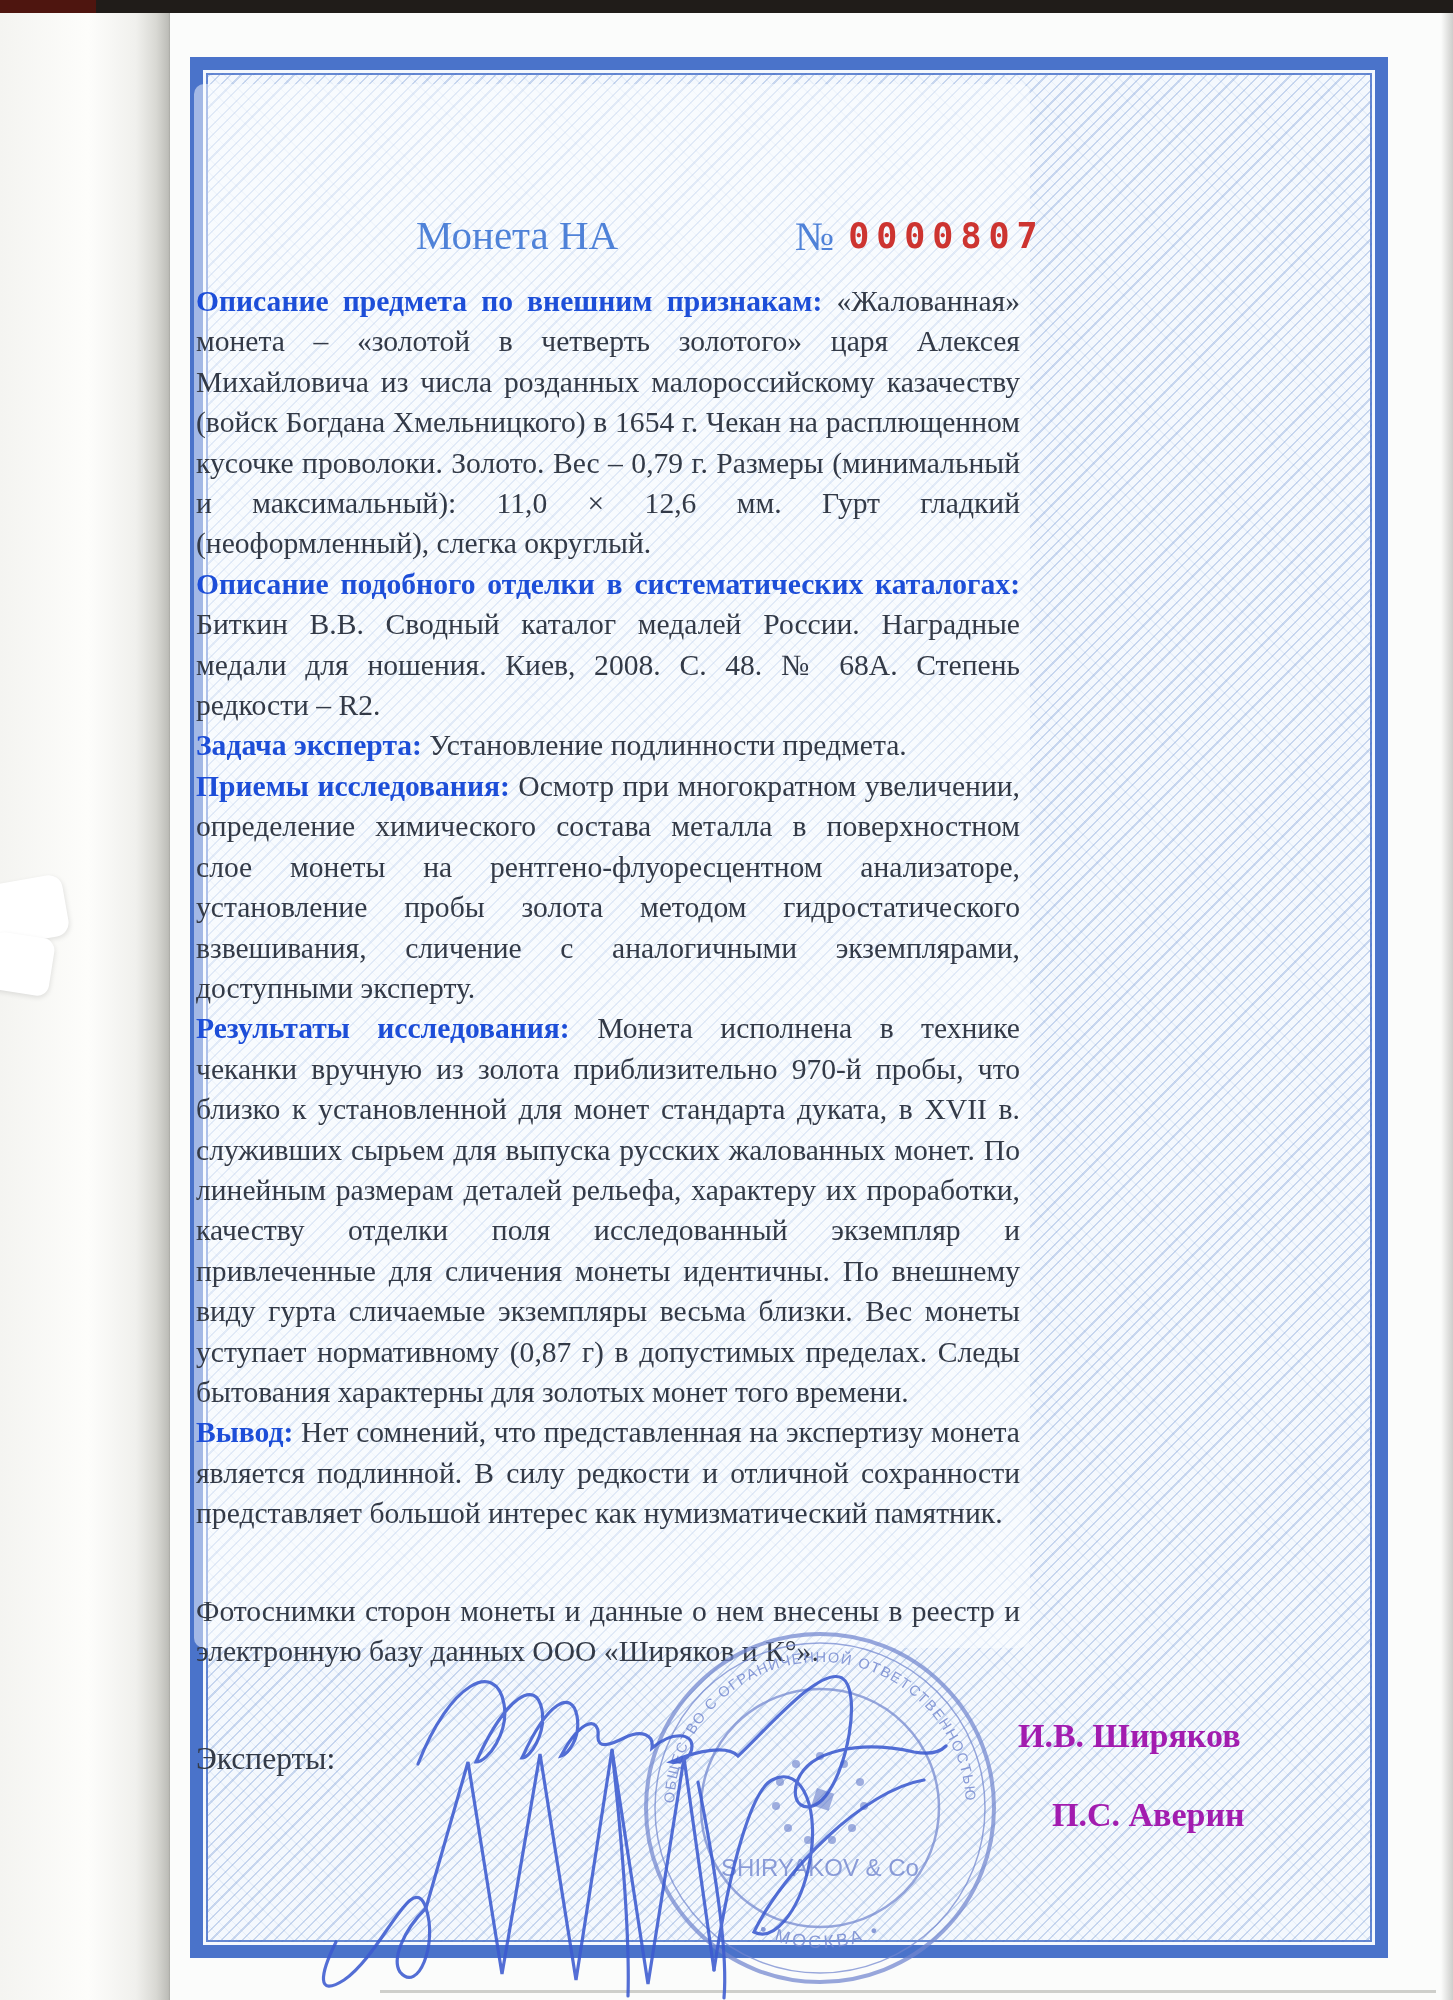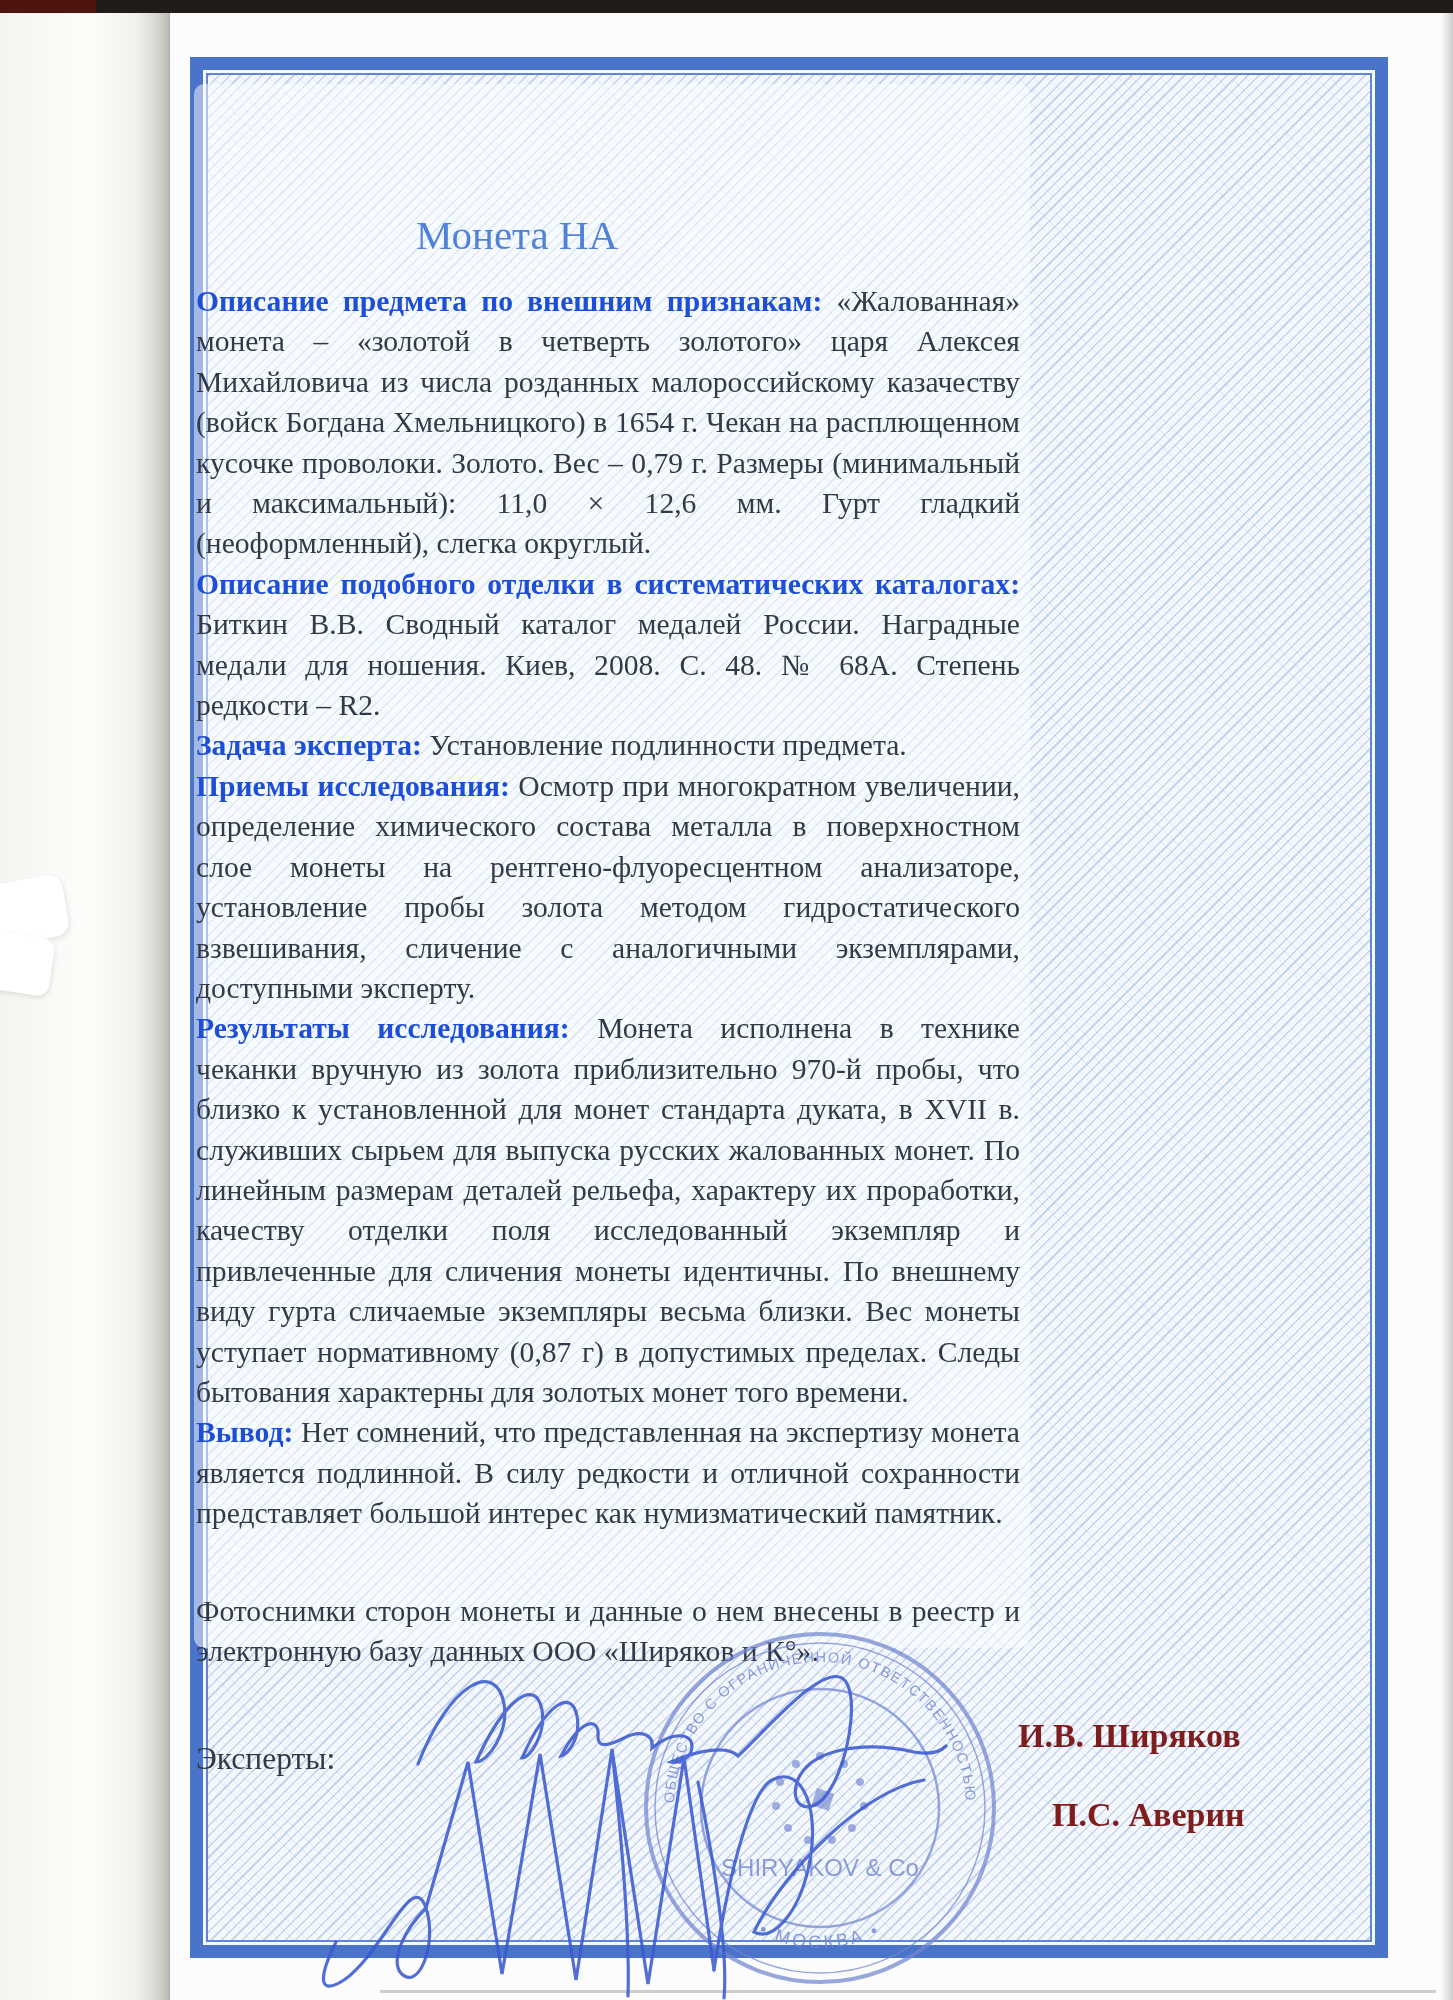--- a/index.html
+++ b/index.html
@@ -65,21 +65,21 @@
 
   .bodytext{
     position:absolute;left:196px;top:281px;width:824px;
     font-size:29.6px;line-height:40.4px;color:#333a47;text-align:justify;
   }
   .bodytext p{margin:0;}
   .bodytext p.spaced{margin-top:57px;}
   .bodytext b{color:#1d4ed8;}
 
   .experts-label{position:absolute;left:196px;top:1741px;font-size:31.5px;font-weight:normal;color:#333a47;}
-  .name{position:absolute;font-size:34px;font-weight:bold;color:#7f1d1d;white-space:nowrap;}
+  .name{position:absolute;font-size:34px;font-weight:bold;color:#a21caf;white-space:nowrap;}
   .name1{left:1018px;top:1717px;}
   .name2{left:1052px;top:1796px;}
 
   .stamp{position:absolute;left:640px;top:1628px;width:360px;height:360px;z-index:5;}
   .signatures{position:absolute;left:300px;top:1612px;width:690px;height:388px;z-index:6;}
 
   .bottom-line{position:absolute;left:380px;top:1990px;width:1056px;height:3px;background:#a9a9a4;opacity:.55;}
 </style>
 </head>
 <body>
@@ -99,20 +99,23 @@
   </div>
 
   <div class="frame">
     <div class="frame-inner"></div>
   </div>
 
   <div class="text-halo"></div>
 
 
   <div class="series">Монета НА</div>
+  <div class="numwrap">
+    <span class="numsign">№</span><span class="num">0000807</span>
+  </div>
 
   <div class="bodytext">
     <p class="para"><b>Описание предмета по внешним признакам:</b> <span>«Жалованная» монета – «золотой в четверть золотого» царя Алексея Михайловича из числа розданных малороссийскому казачеству (войск Богдана Хмельницкого) в 1654 г. Чекан на расплющенном кусочке проволоки. Золото. Вес – 0,79 г. Размеры (минимальный и максимальный): 11,0 × 12,6 мм. Гурт гладкий (неоформленный), слегка округлый.</span></p>
     <p class="para"><b>Описание подобного отделки в систематических каталогах:</b> <span>Биткин В.В. Сводный каталог медалей России. Наградные медали для ношения. Киев, 2008. С. 48. № 68А. Степень редкости – R2.</span></p>
     <p class="para"><b>Задача эксперта:</b> <span>Установление подлинности предмета.</span></p>
     <p class="para"><b>Приемы исследования:</b> <span>Осмотр при многократном увеличении, определение химического состава металла в поверхностном слое монеты на рентгено-флуоресцентном анализаторе, установление пробы золота методом гидростатического взвешивания, сличение с аналогичными экземплярами, доступными эксперту.</span></p>
     <p class="para"><b>Результаты исследования:</b> <span>Монета исполнена в технике чеканки вручную из золота приблизительно 970-й пробы, что близко к установленной для монет стандарта дуката, в XVII в. служивших сырьем для выпуска русских жалованных монет. По линейным размерам деталей рельефа, характеру их проработки, качеству отделки поля исследованный экземпляр и привлеченные для сличения монеты идентичны. По внешнему виду гурта сличаемые экземпляры весьма близки. Вес монеты уступает нормативному (0,87 г) в допустимых пределах. Следы бытования характерны для золотых монет того времени.</span></p>
     <p class="para"><b>Вывод:</b> <span>Нет сомнений, что представленная на экспертизу монета является подлинной. В силу редкости и отличной сохранности представляет большой интерес как нумизматический памятник.</span></p>
     <p class="para spaced"><b></b> <span>Фотоснимки сторон монеты и данные о нем внесены в реестр и электронную базу данных ООО «Ширяков и К°».</span></p>
   </div>

